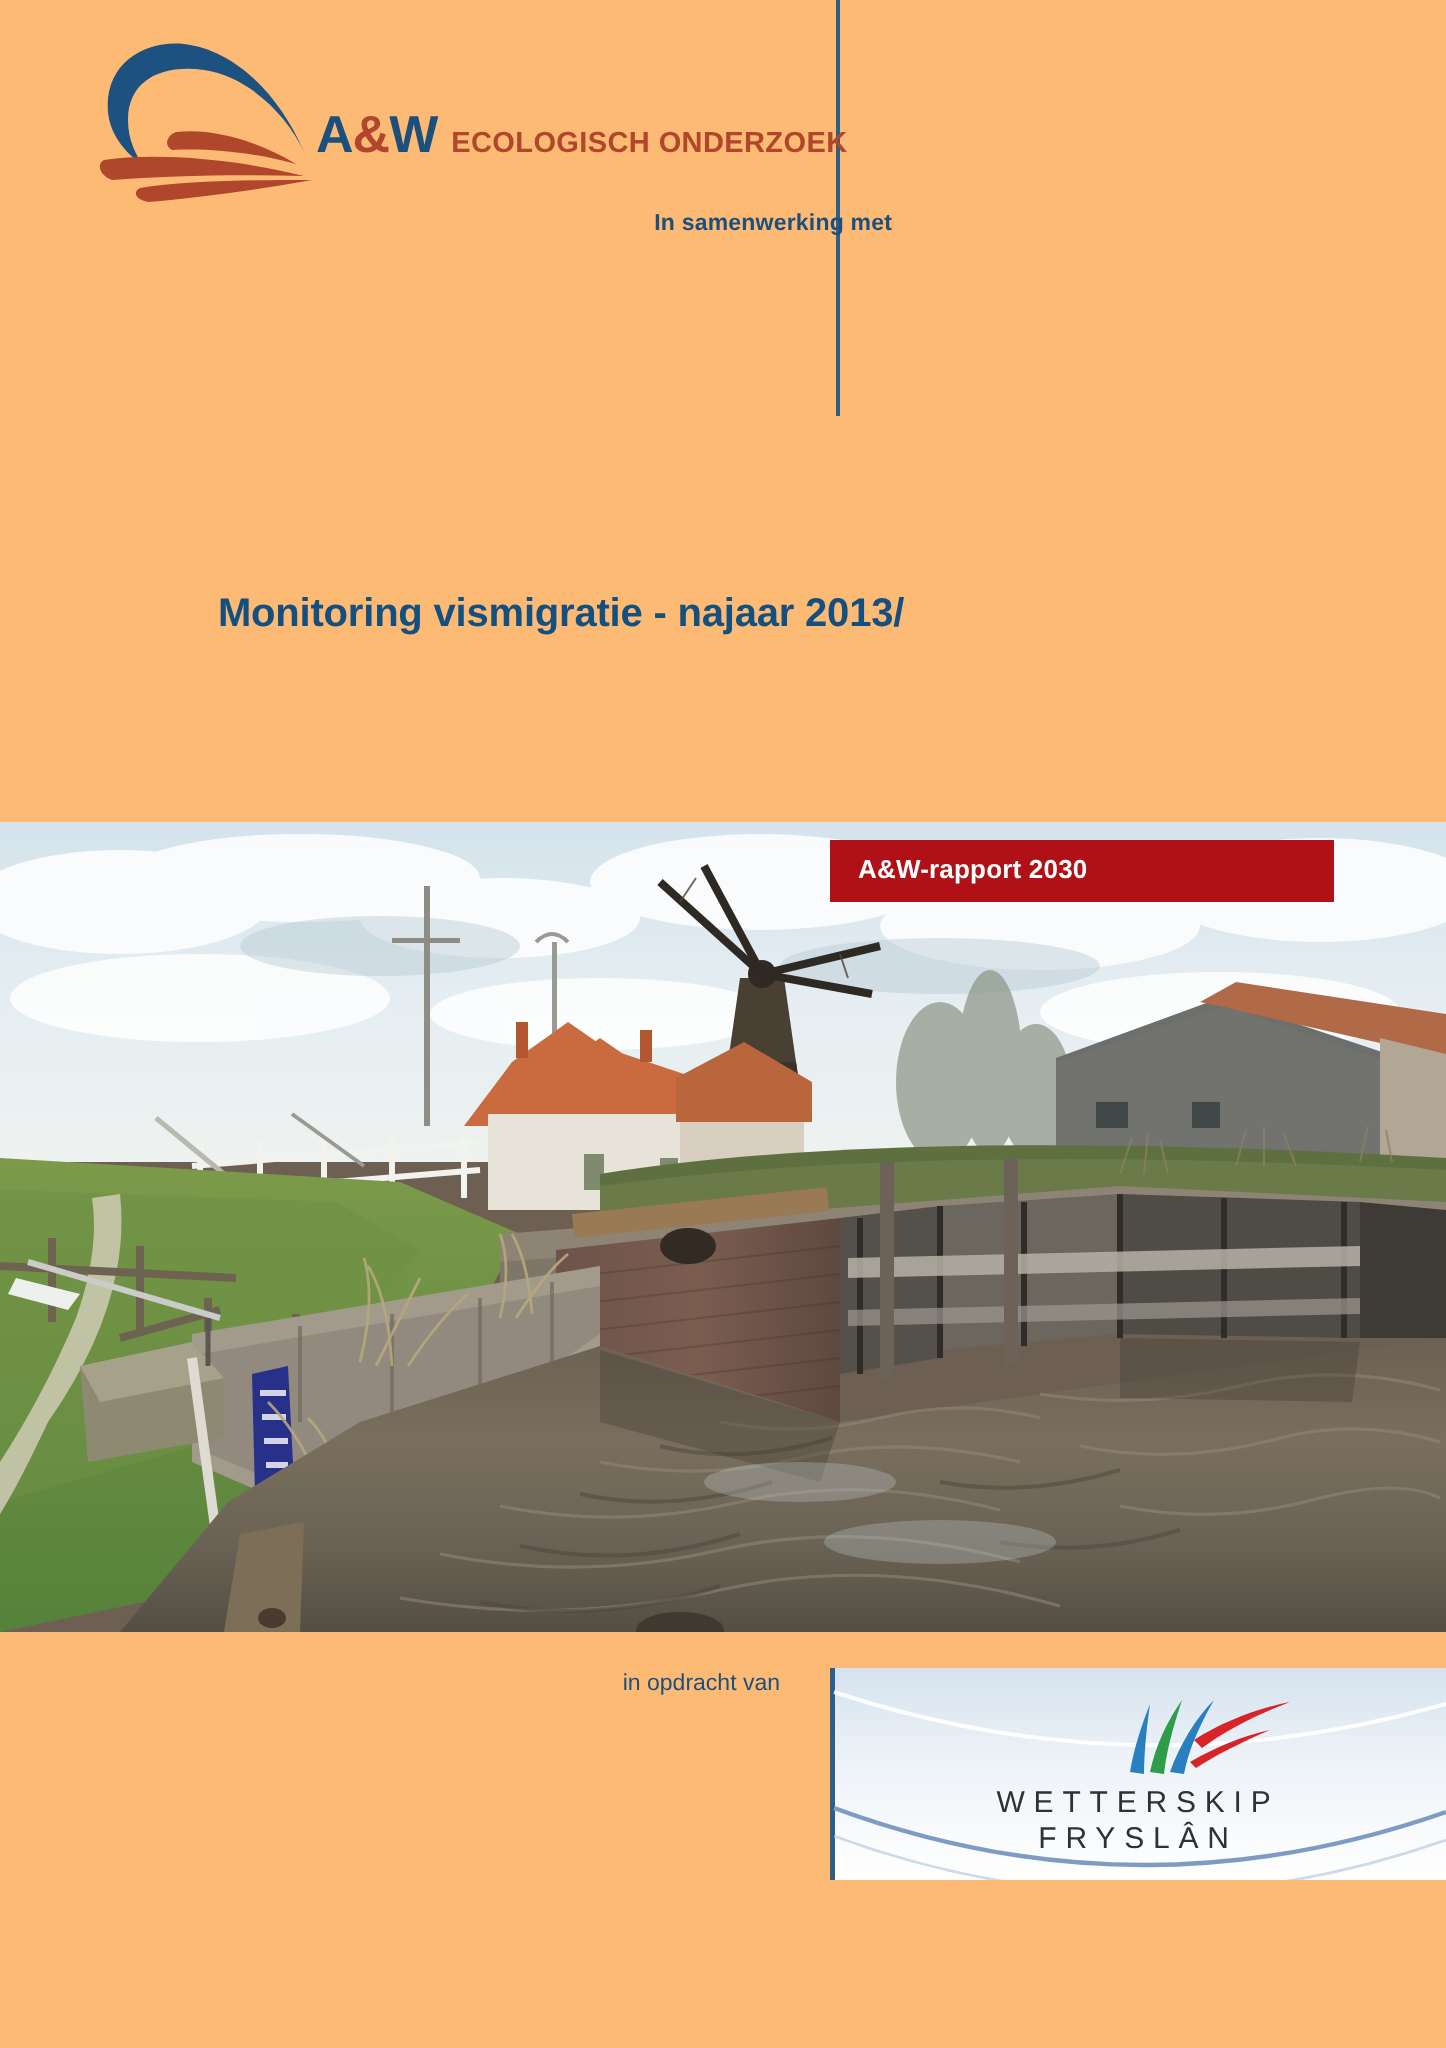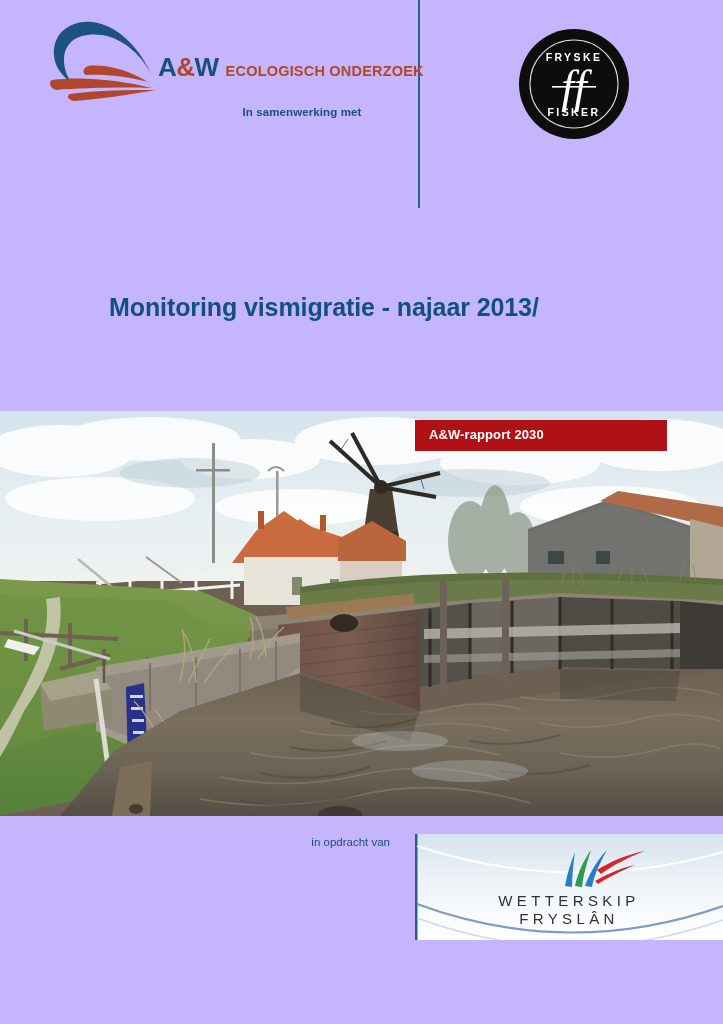--- a/index.html
+++ b/index.html
@@ -12,21 +12,21 @@
     height: 1024px;
     position: relative;
     overflow: hidden;
     font-family: "Liberation Sans", sans-serif;
     -webkit-font-smoothing: antialiased;
   }
 
   .page {
     position: absolute;
     inset: 0;
-    background: #c4b5fd;
+    background: #fdba74;
   }
 
   
   .header-divider {
     position: absolute;
     left: 418px;
     top: 0px;
     width: 2px;
     height: 208px;
     background: #2c5f87;
@@ -69,21 +69,21 @@
     font-weight: bold;
     color: #b0462b;
     letter-spacing: 0.2px;
     margin-left: 7px;
   }
   .aw-tagline {
     position: absolute;
     left: 110px;
     top: 88px;
     width: 288px;
-    text-align: center;
+    text-align: right;
     font-size: 11.5px;
     font-weight: bold;
     color: #1d4f7c;
     letter-spacing: 0.1px;
   }
 
   
   .ff-logo {
     position: absolute;
     left: 518px;
@@ -91,21 +91,21 @@
     width: 112px;
     height: 112px;
   }
 
   
   .title {
     position: absolute;
     left: 109px;
     top: 292px;
     width: 540px;
-    font-size: 25px;
+    font-size: 20px;
     line-height: 30px;
     font-weight: bold;
     color: #13507f;
     letter-spacing: -0.1px;
   }
 
   
   .photo {
     position: absolute;
     left: 0px;
@@ -173,32 +173,20 @@
         <path d="M4 62 C 32 58, 72 62, 104 70 C 70 69, 34 70, 8 72 C 2 70, 0 64, 4 62 Z" fill="#b0462b"></path>
         <path d="M22 76 C 48 72, 84 72, 108 72 C 80 77, 50 81, 26 83 C 20 82, 18 78, 22 76 Z" fill="#b0462b"></path>
       </svg>
     </div>
     <div class="aw-wordmark">
       <span class="aw-aw">A</span><span class="aw-aw aw-amp">&amp;</span><span class="aw-aw">W</span><span class="aw-sub">ECOLOGISCH ONDERZOEK</span>
     </div>
     <div class="aw-tagline">In samenwerking met</div>
   </div>
 
-  <div class="ff-logo">
-    <svg width="112" height="112" viewBox="0 0 112 112" xmlns="http://www.w3.org/2000/svg">
-      <ellipse cx="56" cy="56" rx="55" ry="55" fill="#0d0d0d"></ellipse>
-      <ellipse cx="56" cy="56" rx="44" ry="44" fill="none" stroke="#ffffff" stroke-width="1.1" opacity="0.85"></ellipse>
-      <text x="56" y="33" text-anchor="middle" font-family="'Liberation Sans', sans-serif" font-size="10.5" font-weight="bold" letter-spacing="2.4" fill="#ffffff">FRYSKE</text>
-      <g>
-        <text x="56" y="74" text-anchor="middle" font-family="'Liberation Serif', serif" font-size="46" font-style="italic" fill="#ffffff">ff</text>
-        <rect x="34" y="58" width="44" height="1.6" fill="#ffffff"></rect>
-      </g>
-      <text x="56" y="88" text-anchor="middle" font-family="'Liberation Sans', sans-serif" font-size="10.5" font-weight="bold" letter-spacing="2.4" fill="#ffffff">FISKER</text>
-    </svg>
-  </div>
 
   <div class="title">
     <div>Monitoring vismigratie - najaar 2013/</div>
   </div>
 
   <div class="photo">
     <svg width="723" height="405" viewBox="0 0 723 405" xmlns="http://www.w3.org/2000/svg">
       <defs>
         <linearGradient id="sky" x1="0" y1="0" x2="0" y2="1">
           <stop offset="0%" stop-color="#d4e3ec"></stop>

